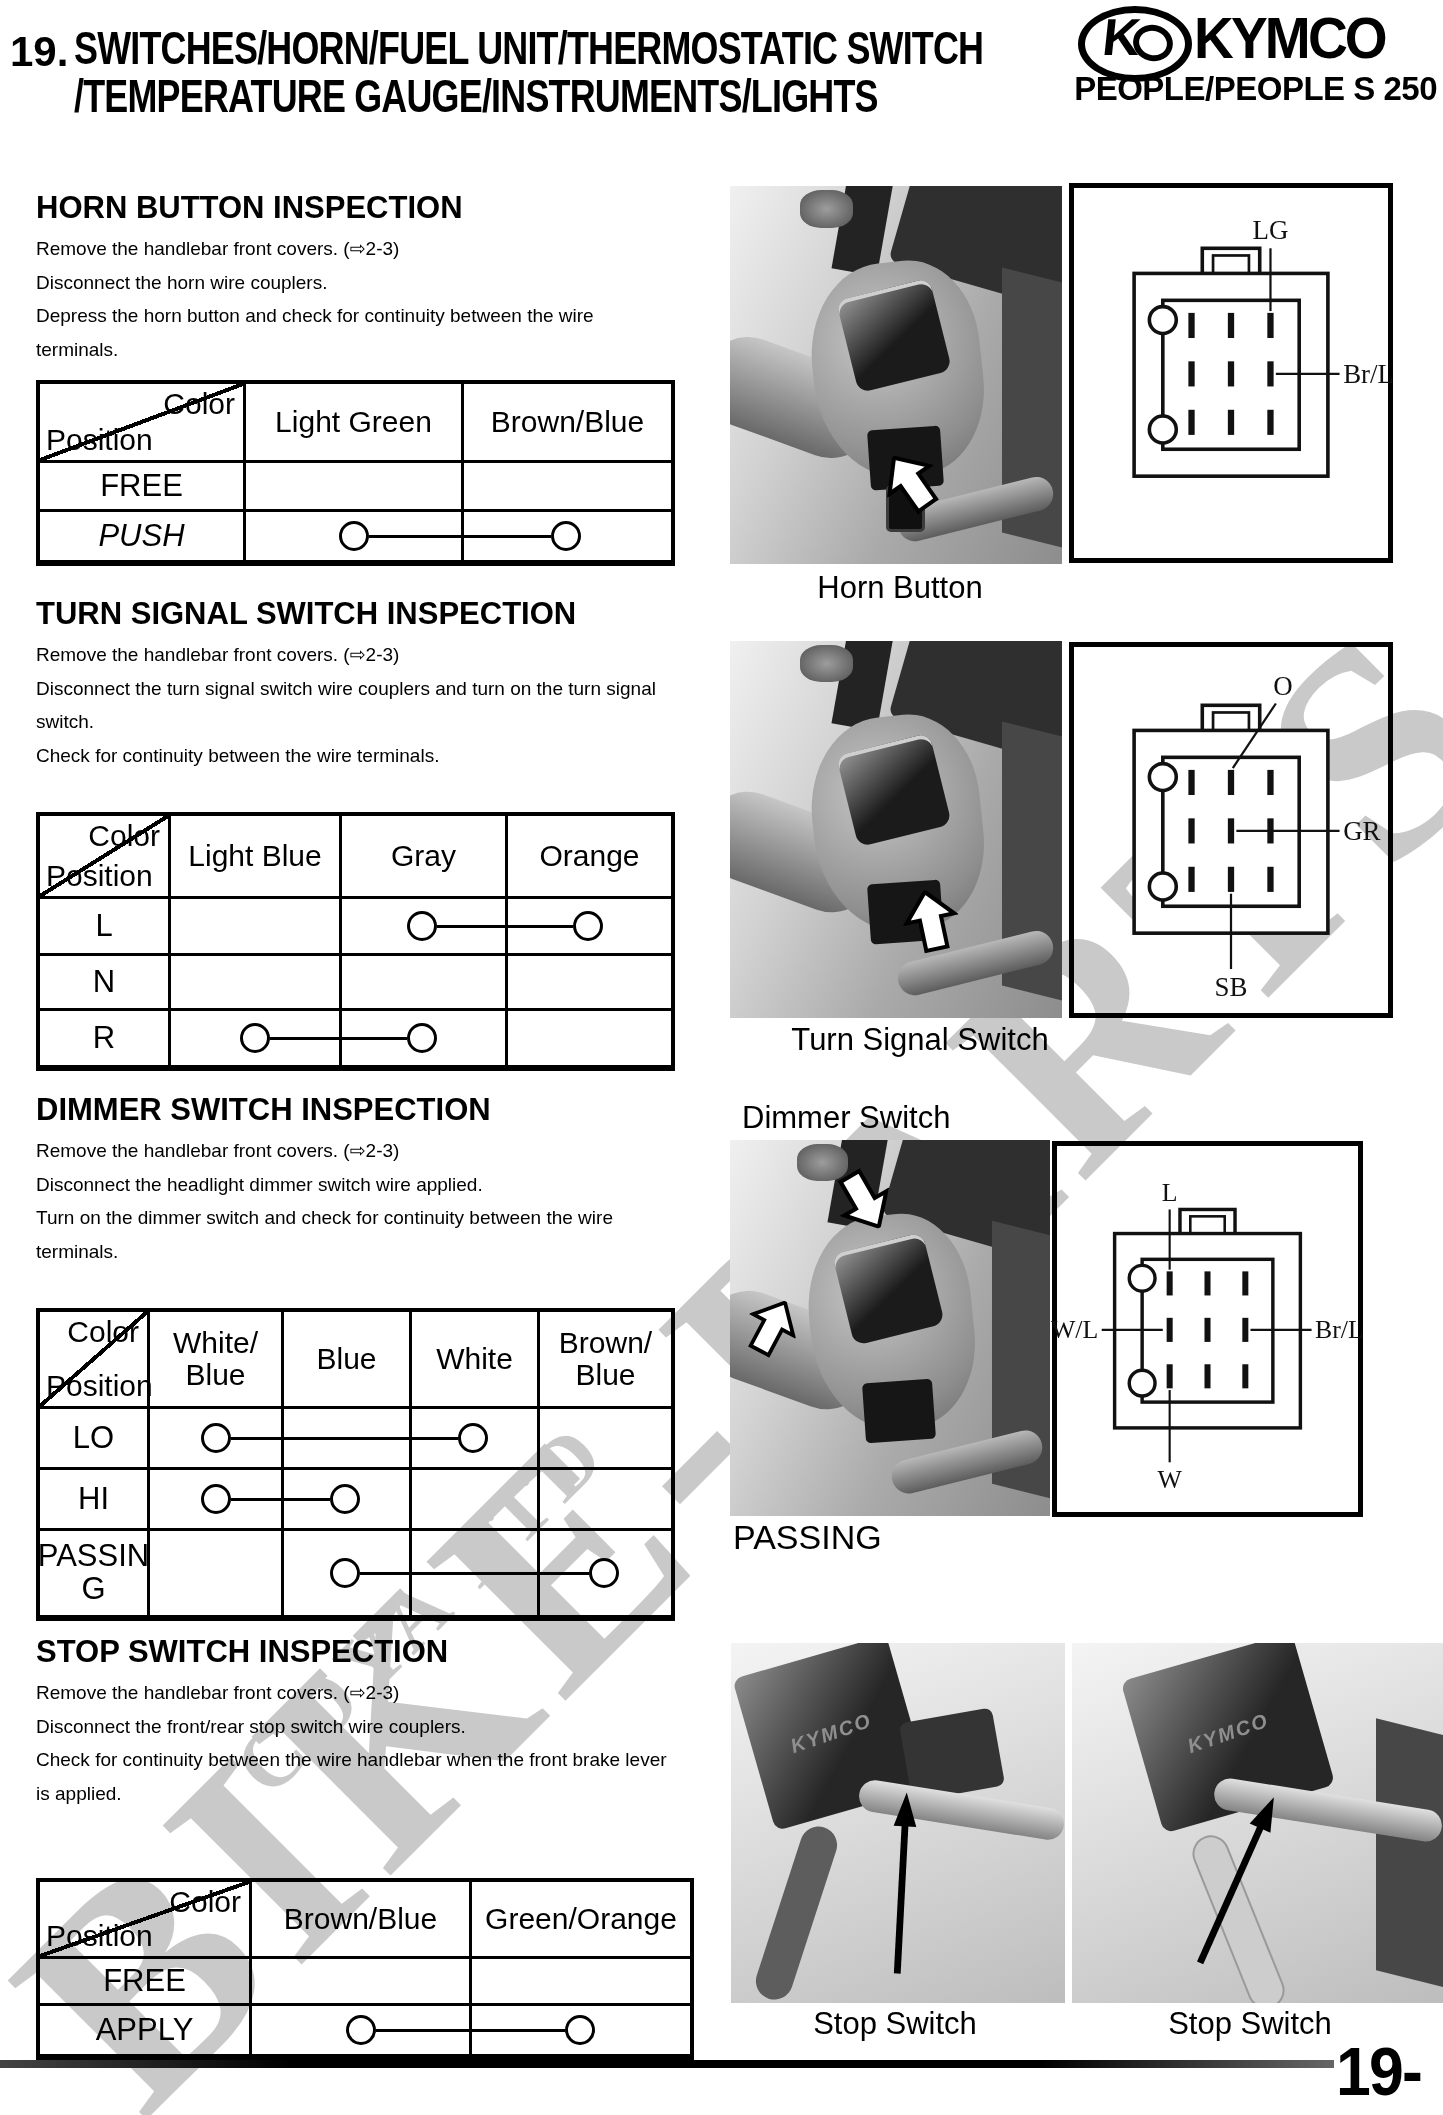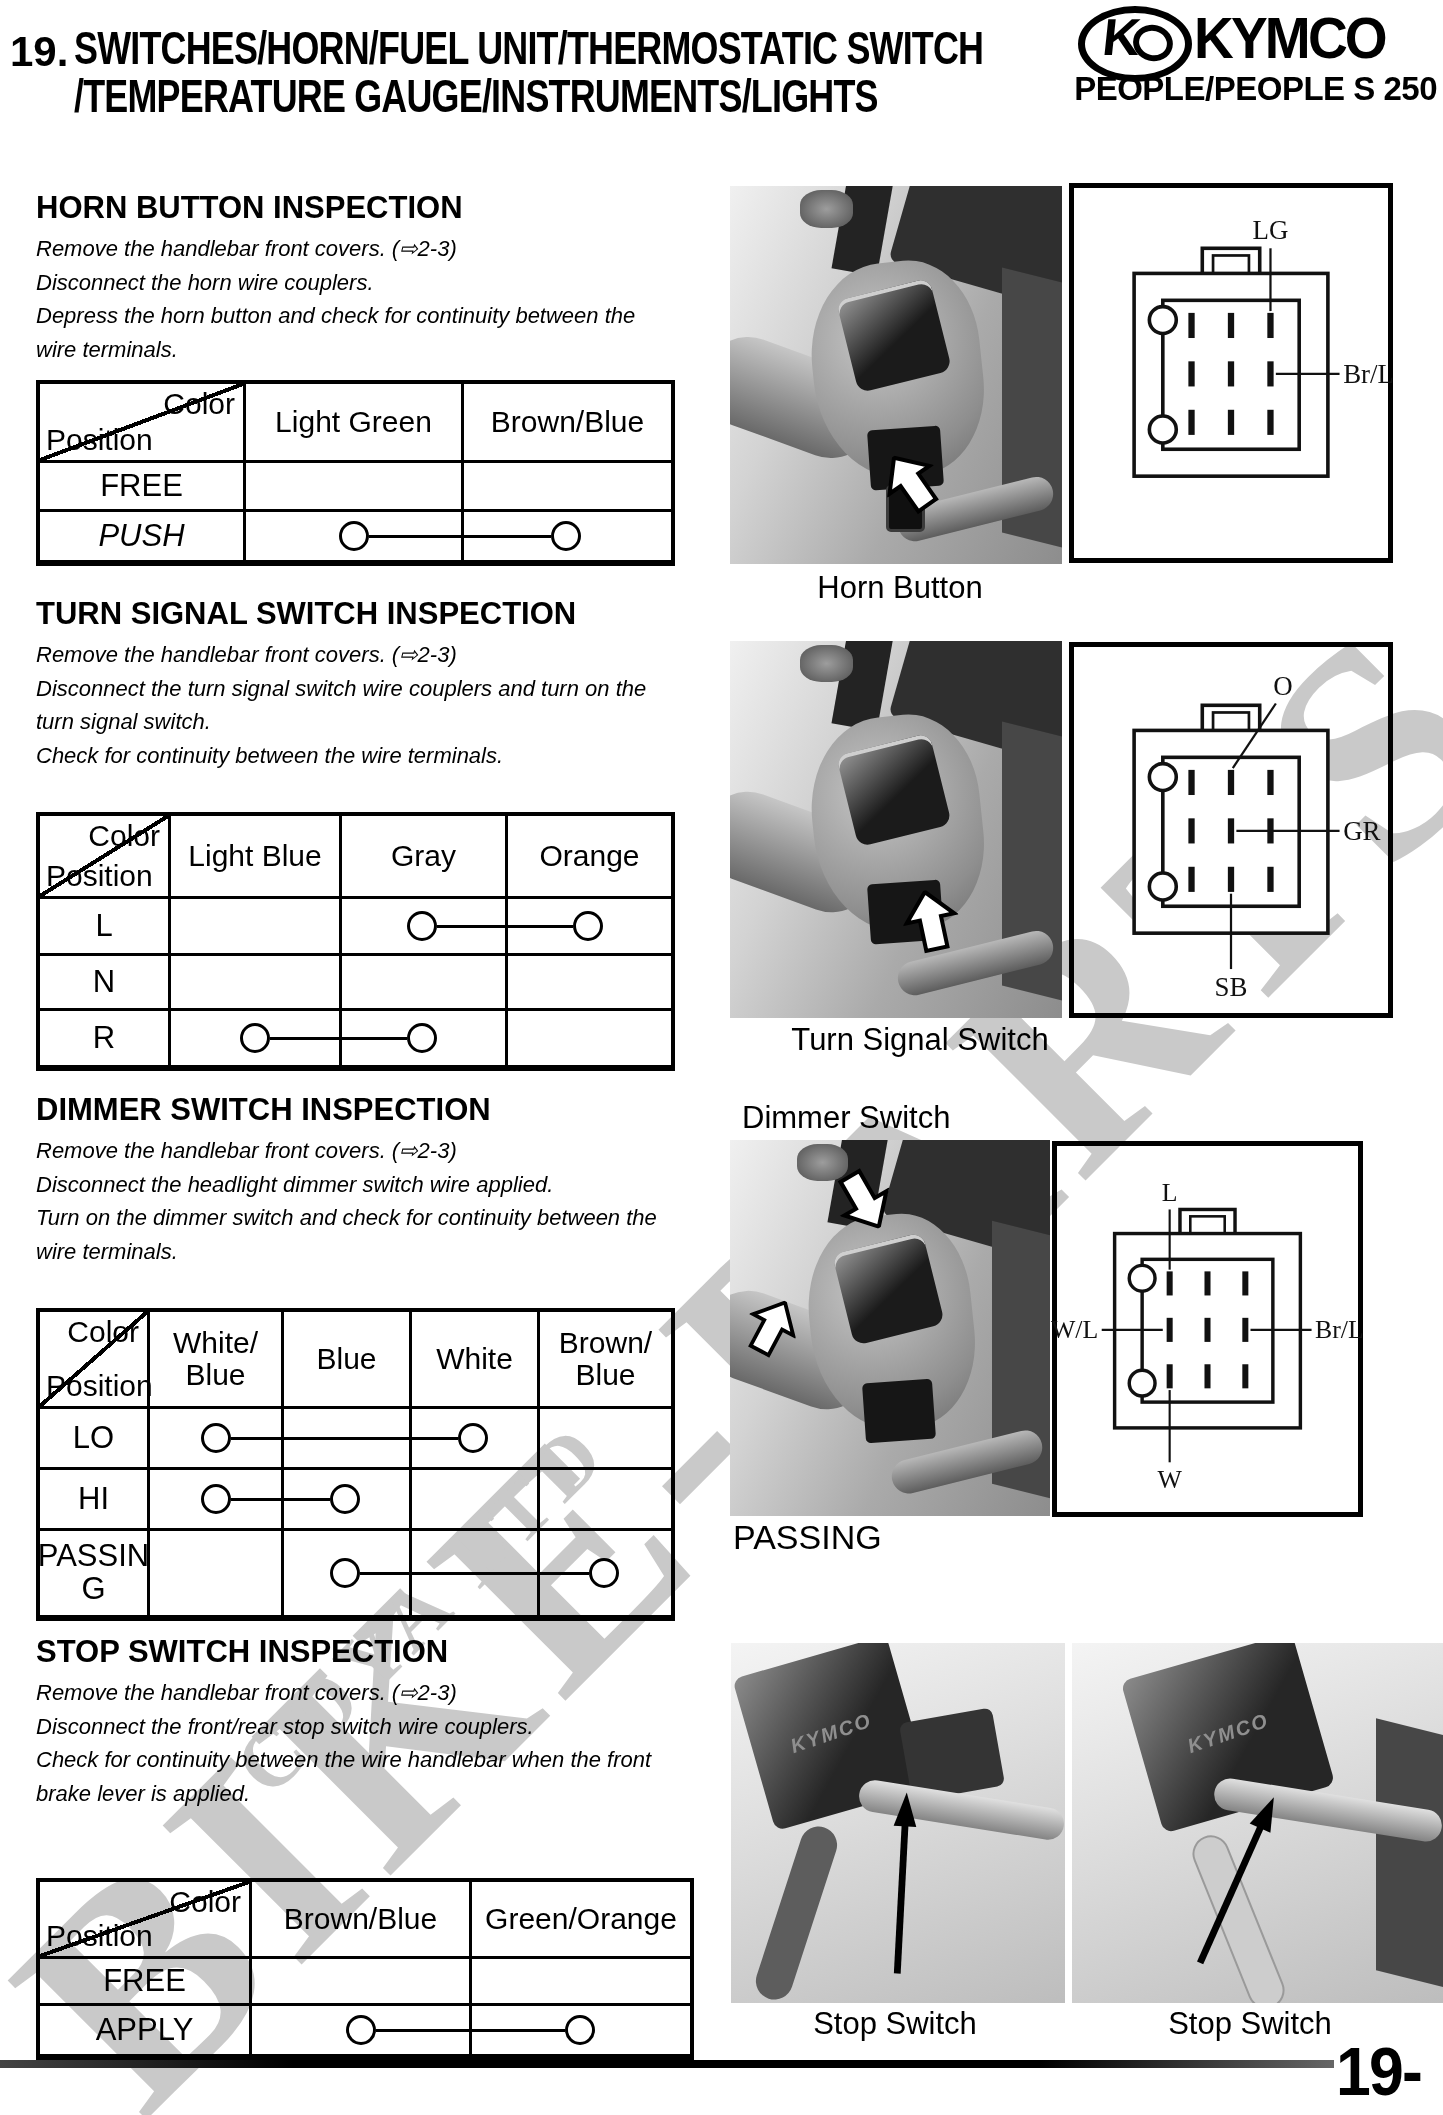--- a/index.html
+++ b/index.html
@@ -16,21 +16,21 @@
   #hdr-title{left:74px;top:24px;font-size:46px;font-weight:bold;line-height:48px;
              transform:scaleX(0.78);transform-origin:0 0;letter-spacing:-1px;white-space:nowrap;}
   #logo{left:1078px;top:6px;width:100px;height:62px;border:7px solid #000;border-radius:50%;}
   #logo .k{position:absolute;left:18px;top:-6px;font-size:52px;font-weight:bold;transform:skewX(-6deg);}
   #logo .c{position:absolute;left:48px;top:12px;width:28px;height:24px;border:6px solid #000;border-radius:50%;transform:rotate(14deg);}
   #hdr-brand{left:1194px;top:4px;font-size:58px;font-weight:bold;letter-spacing:-3px;
              transform:scaleX(0.95);transform-origin:0 0;}
   #hdr-model{right:6px;top:70px;font-size:33px;font-weight:bold;letter-spacing:-0.5px;}
   
   .sec-title{left:36px;font-size:31px;font-weight:bold;white-space:nowrap;}
-  .para{left:36px;width:636px;font-size:22px;line-height:33.5px;font-style:italic;}
+  .para{left:36px;width:636px;font-size:19px;line-height:33.5px;}
   
   .tbl{left:36px;border:4px solid #000;border-bottom-width:6px;box-sizing:content-box;background:transparent;}
   .tbl .hrow,.tbl .row{display:flex;}
   .tbl .row{border-top:3px solid #000;}
   .tbl .cell{box-sizing:border-box;display:flex;align-items:center;justify-content:center;
              text-align:center;font-size:30px;white-space:pre-line;line-height:1.06;}
   .tbl .corner{position:relative;display:block;
      background:linear-gradient(to bottom right,transparent calc(50% - 2px),#000 calc(50% - 2px),#000 calc(50% + 2px),transparent calc(50% + 2px));}
   .tbl .corner .ct{position:absolute;top:4px;right:8px;font-size:30px;}
   .tbl .corner .cb{position:absolute;bottom:4px;left:6px;font-size:30px;}

